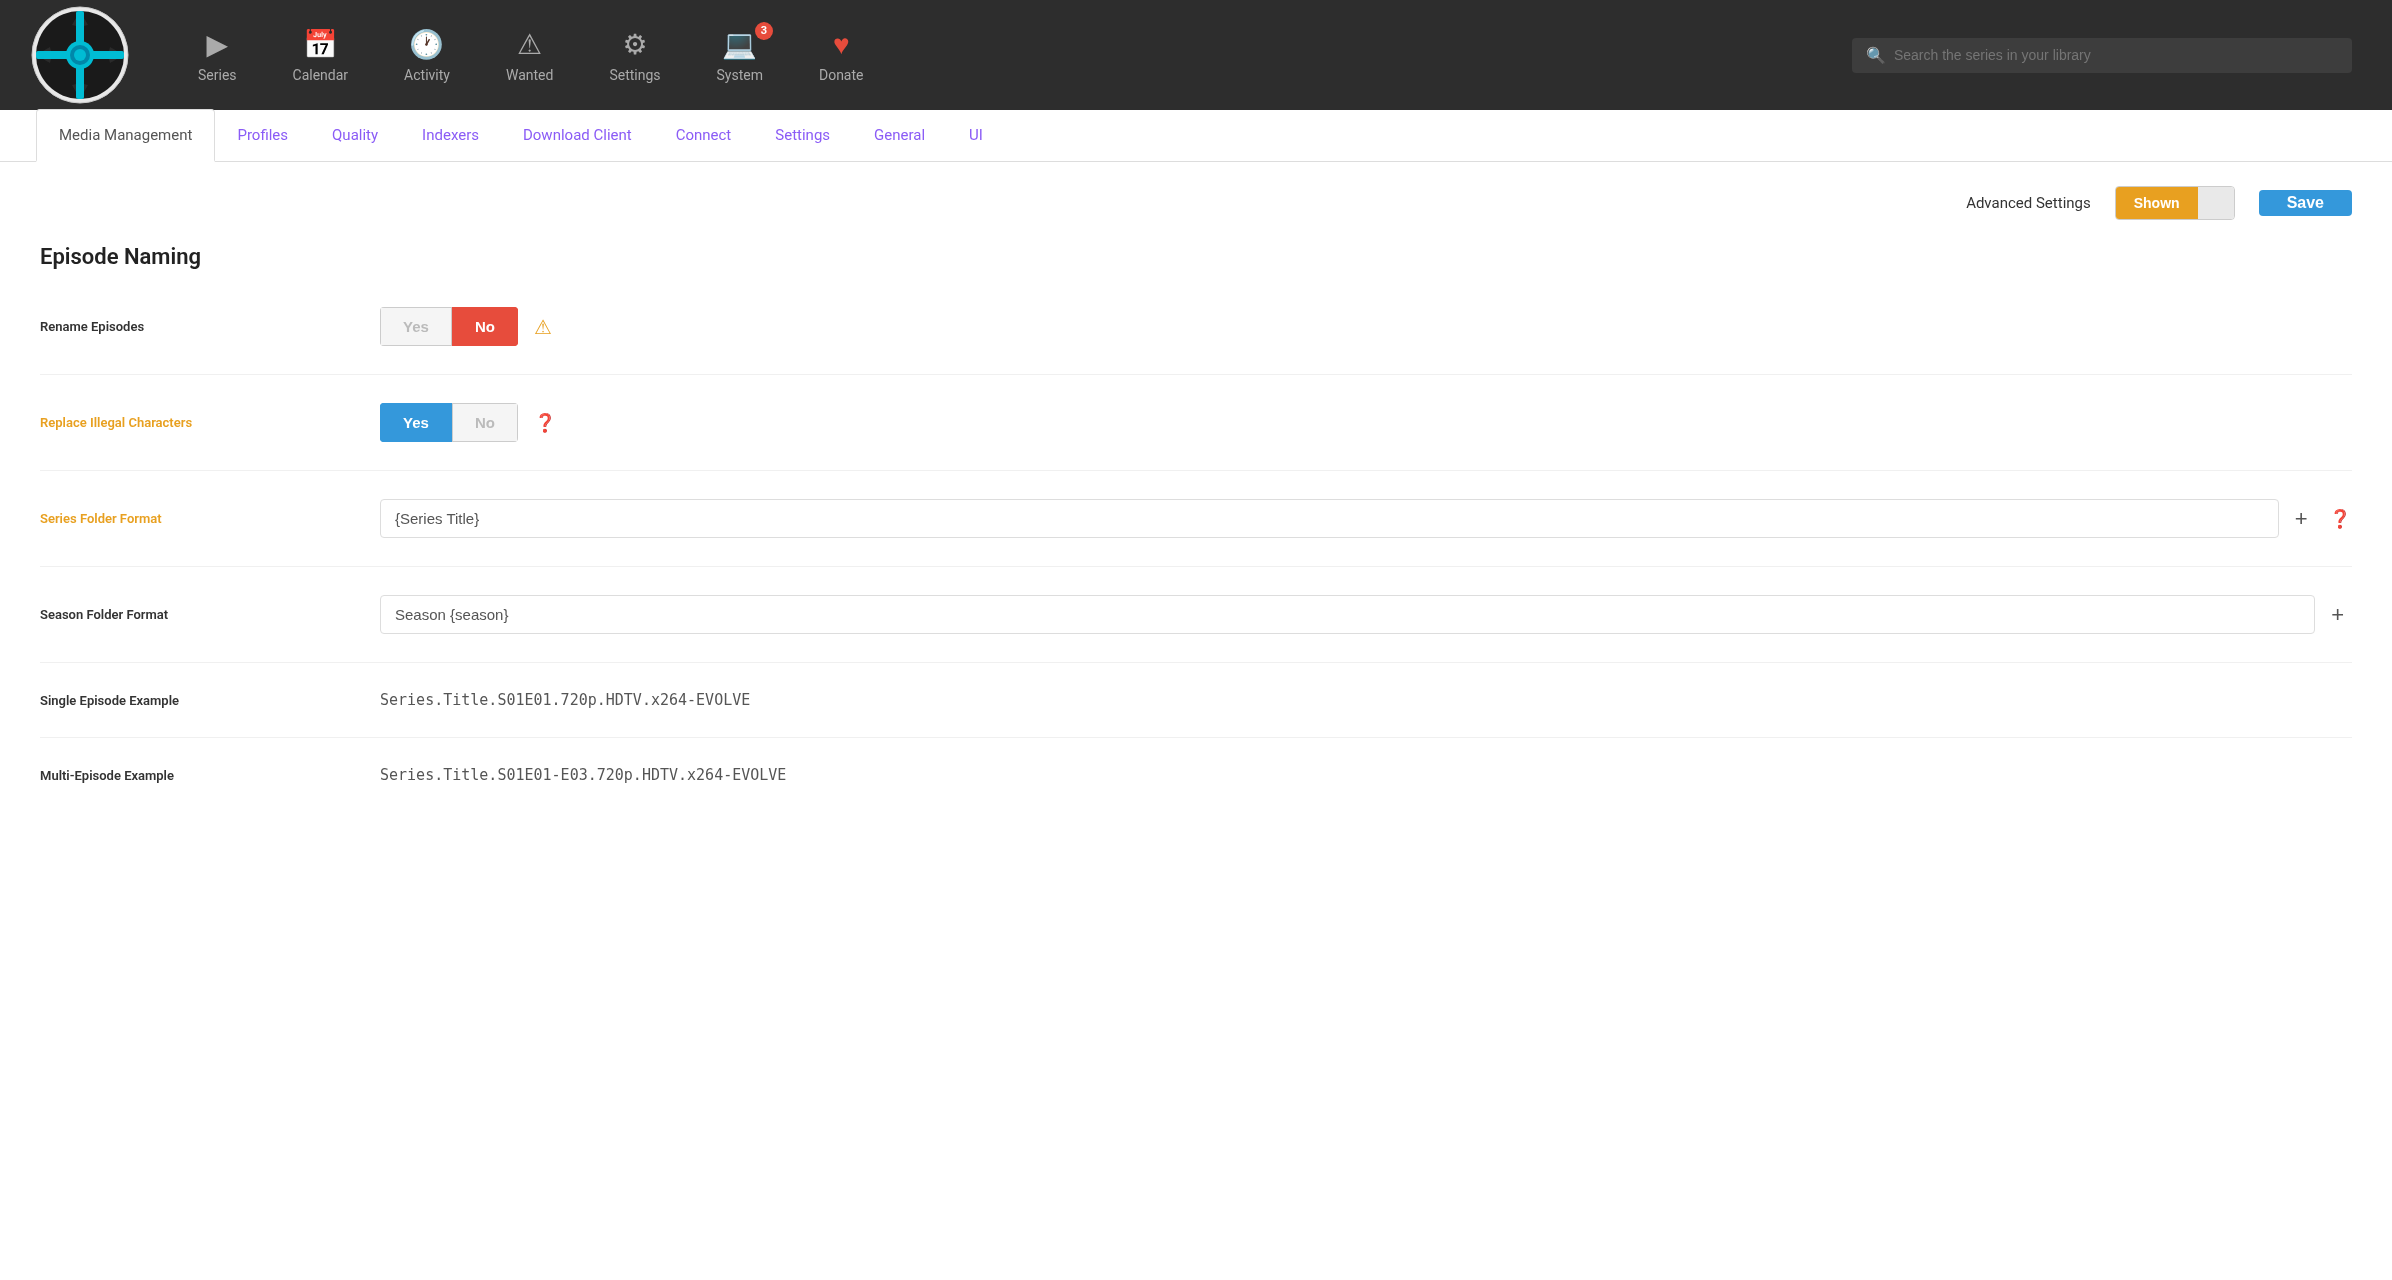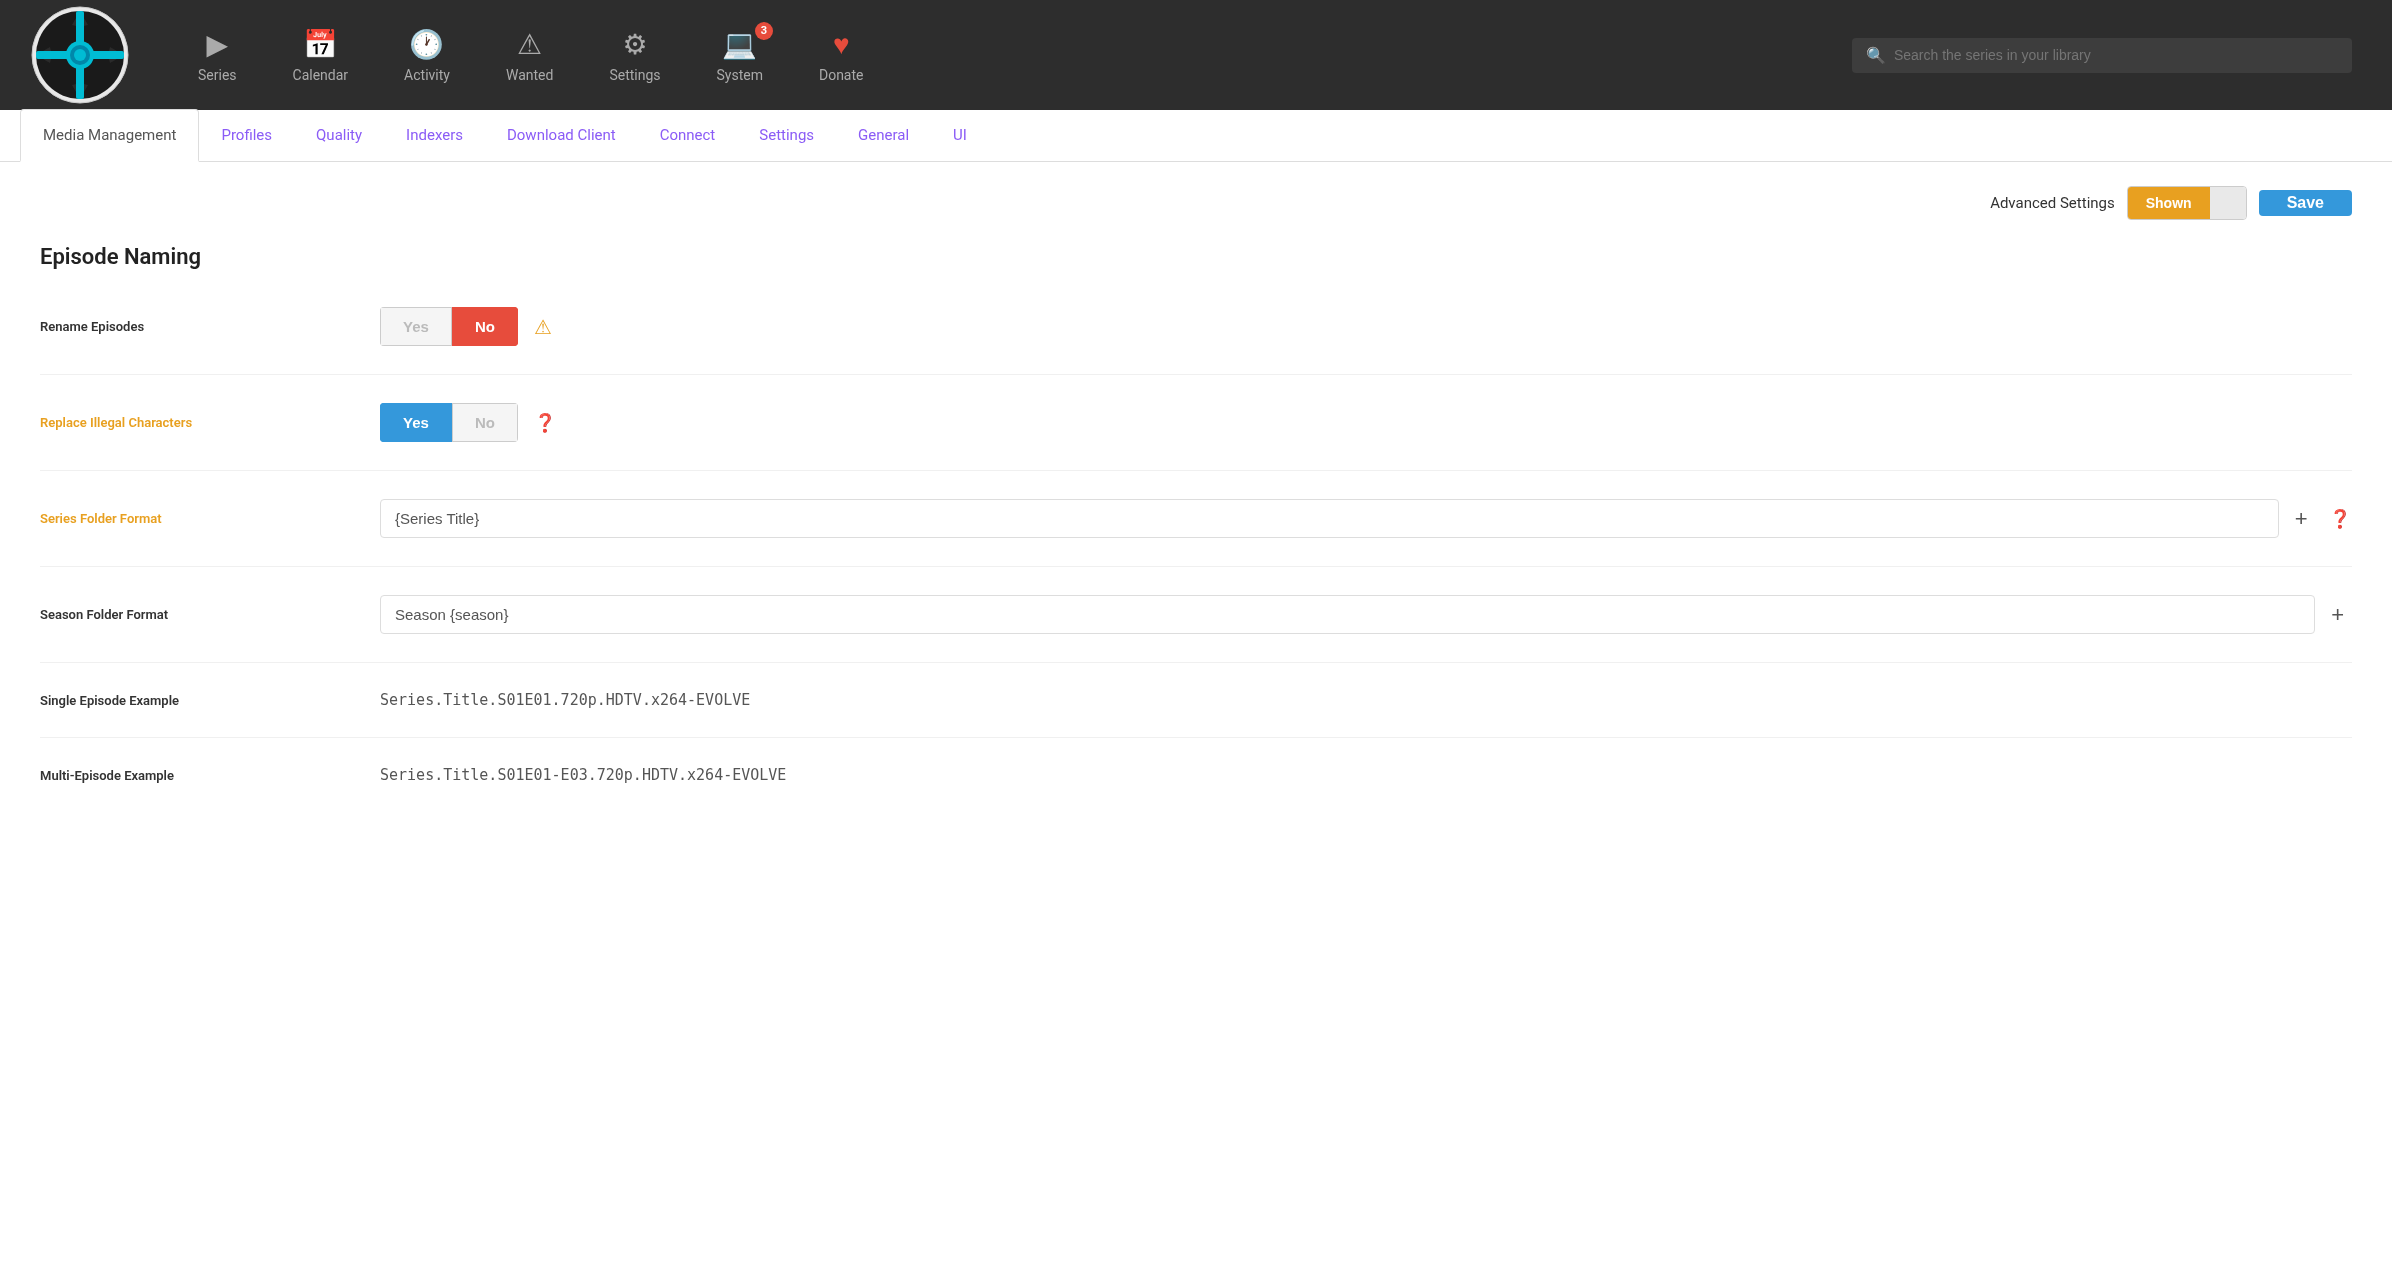--- a/index.html
+++ b/index.html
@@ -86,21 +86,21 @@
     
     .content-area {
       background: #fff;
       min-height: calc(100vh - 110px);
     }
 
     
     .settings-tabs {
       display: flex;
       border-bottom: 1px solid #ddd;
-      padding: 0 20px;
+      padding: 0 36px;
       background: #fff;
     }
     .tab-item {
       padding: 16px 22px;
       font-size: 15px;
       cursor: pointer;
       color: #8b5cf6;
       text-decoration: none;
       border-bottom: 2px solid transparent;
       margin-bottom: -1px;
@@ -120,21 +120,21 @@
     .settings-content {
       padding: 24px 40px;
       background: #fff;
     }
 
     
     .advanced-bar {
       display: flex;
       justify-content: flex-end;
       align-items: center;
-      gap: 12px;
+      gap: 24px;
       margin-bottom: 24px;
     }
     .advanced-label { font-size: 15px; color: #333; }
     .toggle-group {
       display: flex;
       border-radius: 4px;
       overflow: hidden;
       border: 1px solid #ccc;
     }
     .toggle-btn {

